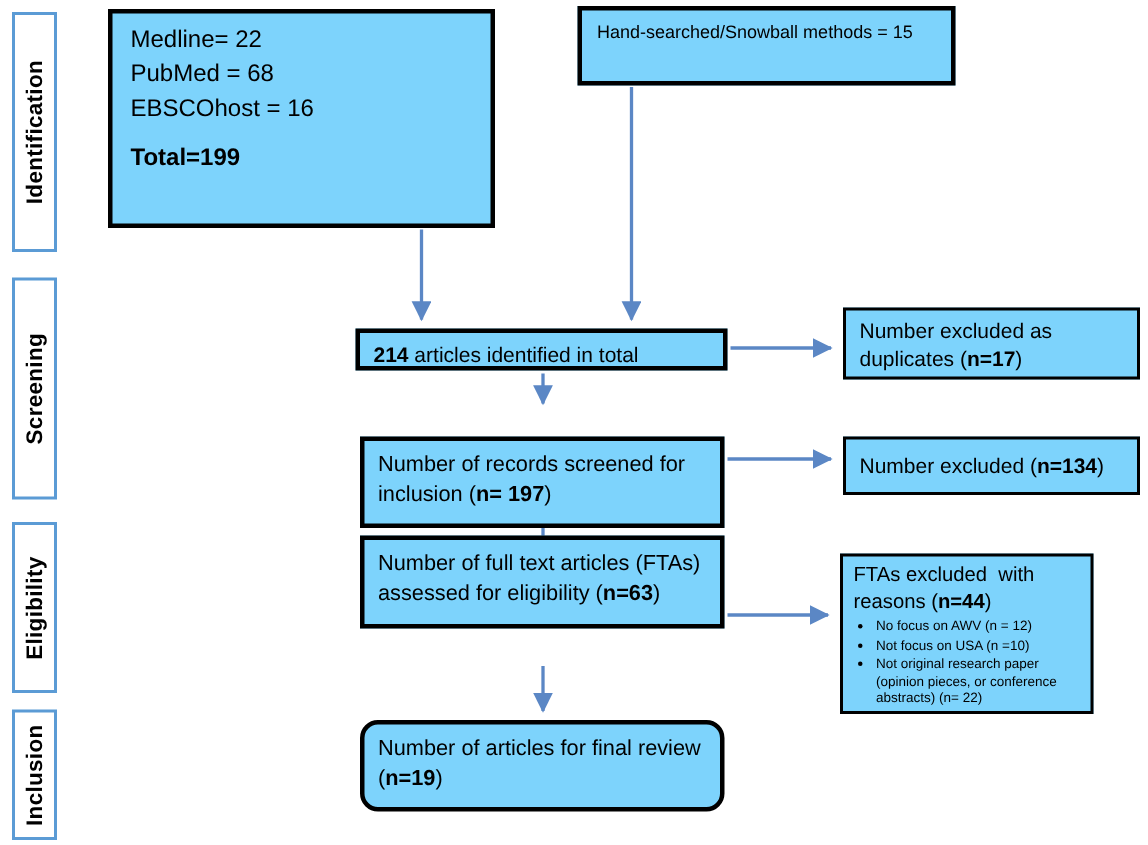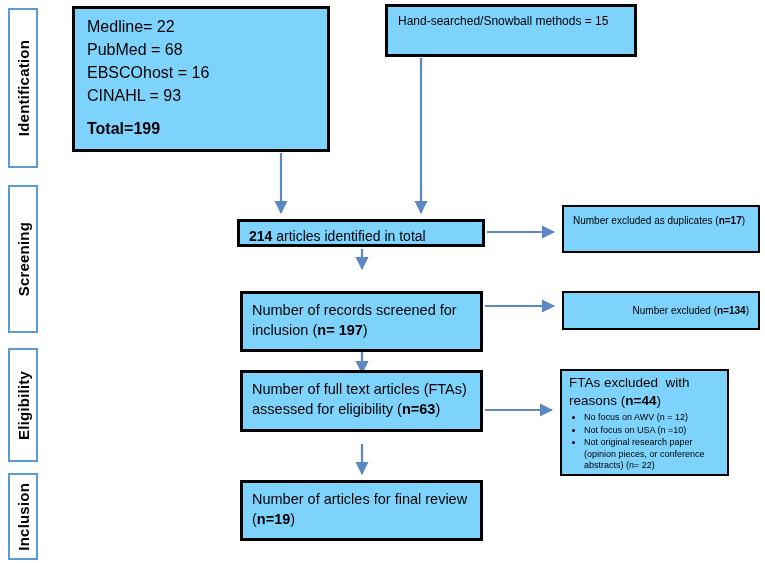--- a/index.html
+++ b/index.html
@@ -59,34 +59,33 @@
     padding: 0 9px;
     font-size: 14px;
     white-space: nowrap;
   }
   .mid-box {
     left: 240px; width: 243px;
     padding: 6px 9px 0 9px;
     font-size: 14.5px; line-height: 20px;
   }
   .screened-box { top: 291px; height: 61px; }
-  .fta-box { top: 370px; height: 62px; }
-  .final-box { top: 480px; height: 61px; }
+  .fta-box { top: 357px; height: 62px; }
+  .final-box { top: 480px; height: 61px; border-radius: 12px; }
   .right-box {
     left: 562px; width: 198px;
     border-width: 2px;
-    font-size: 10px; line-height: 19px;
+    font-size: 14px; line-height: 19px;
     padding: 4px 9px;
   }
   .dups-box { top: 205px; height: 48px; }
   .excl-box {
     top: 291px; height: 39px;
     display: flex; align-items: center;
     white-space: nowrap;
-    justify-content: flex-end;
   }
   .fta-excl-box {
     left: 560px; top: 369px; width: 169px; height: 107px;
     border-width: 2px;
     padding: 3px 7px;
   }
   .fta-excl-title {
     font-size: 13.5px; line-height: 17.5px;
     white-space: pre-wrap;
   }
@@ -129,21 +128,20 @@
     <span class="stage-label">Eligibility</span>
   </div>
   <div class="stage" style="left:8px; top:473px; width:30px; height:87px;">
     <span class="stage-label">Inclusion</span>
   </div>
 
   <div class="box sources-box">
     <div>Medline= 22</div>
     <div>PubMed = 68</div>
     <div>EBSCOhost = 16</div>
-    <div>CINAHL = 93</div>
     <div class="sources-total">Total=199</div>
   </div>
 
   <div class="box hand-box">
     <span>Hand-searched/Snowball methods = 15</span>
   </div>
 
   <div class="box identified-box">
     <span><span class="b">214</span><span> articles identified in total</span></span>
   </div>

